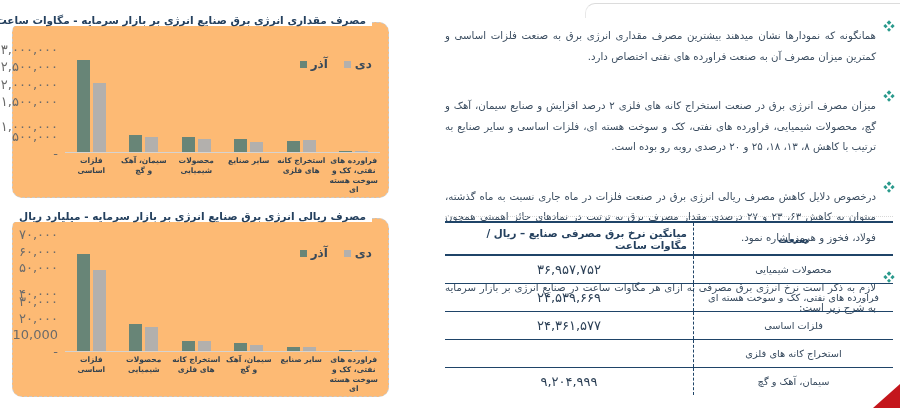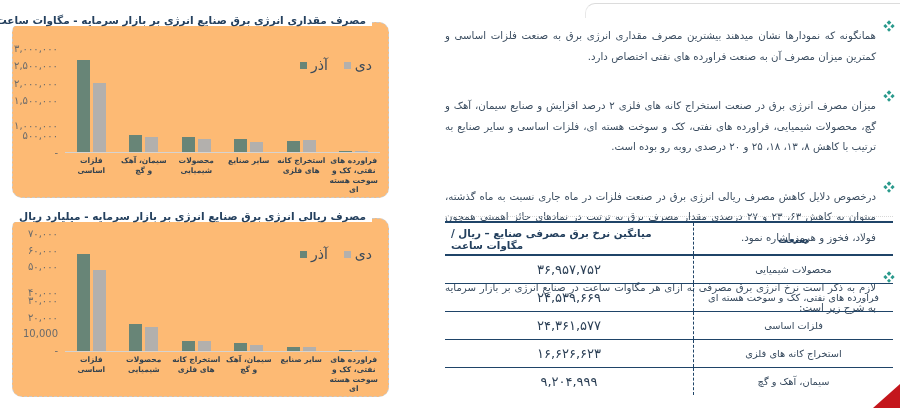--- a/index.html
+++ b/index.html
@@ -11,36 +11,36 @@
   #panel-0{left:12px;top:22px;width:375px;height:174px;}
   #panel-1{left:12px;top:218px;width:375px;height:177px;}
   .panel-title{position:absolute;top:-9px;right:16px;background:#fff;padding:0 6px;
        font-size:10.5px;font-weight:bold;color:#24405e;white-space:nowrap;direction:rtl;}
   .chart{position:absolute;left:6px;right:8px;bottom:2px;display:flex;}
   #panel-0 .chart{top:26px;}
   #panel-1 .chart{top:15px;}
 
   .yaxis{width:46px;position:relative;flex:none;}
   .ytick{position:absolute;right:7px;transform:translateY(-50%);direction:ltr;
-       font-size:10px;color:#6b6b6b;white-space:nowrap;line-height:1;}
+       font-size:13px;color:#6b6b6b;white-space:nowrap;line-height:1;}
 
   .plotwrap{flex:1;display:flex;flex-direction:column;}
   .bars-row{display:flex;align-items:flex-end;border-bottom:1px solid #d6d3d0;position:relative;}
   .cat{flex:1;display:flex;justify-content:center;align-items:flex-end;gap:3px;height:100%;}
   .bar{width:13px;flex:none;}
   .labels-row{display:flex;direction:rtl;}
   .labels-row{direction:ltr;}
   .catlabel{flex:1;text-align:center;font-size:7.5px;font-weight:bold;color:#33424f;
        padding:3px 1px 0;line-height:1.3;direction:rtl;}
 
   .legend{position:absolute;top:8px;right:8px;display:flex;gap:16px;align-items:center;}
   #panel-1 .legend{top:12px;}
   .legend-item{display:flex;align-items:center;gap:4px;direction:ltr;}
   .legend-swatch{width:7px;height:7px;flex:none;}
-  .legend-label{font-size:14px;font-weight:normal;color:#3a4a5a;direction:rtl;}
+  .legend-label{font-size:12px;font-weight:bold;color:#3a4a5a;direction:rtl;}
 
   
   .right-col{position:absolute;left:445px;top:16px;width:448px;direction:rtl;}
   .bullet{display:flex;margin-bottom:9px;}
   .diamond-icon{position:relative;width:8px;height:8px;background:#2a9a8c;
        transform:rotate(45deg);flex:none;margin-top:6px;margin-left:9px;}
   .diamond-icon::before{content:"";position:absolute;left:50%;top:-1px;bottom:-1px;width:1.6px;
        background:#fff;transform:translateX(-50%);}
   .diamond-icon::after{content:"";position:absolute;top:50%;left:-1px;right:-1px;height:1.6px;
        background:#fff;transform:translateY(-50%);}
@@ -48,21 +48,21 @@
 
   
   .top-curve{position:absolute;top:3px;left:585px;width:315px;height:14px;
        border-top:1px solid #dcdcdc;border-left:1px solid #e8e8e8;border-top-left-radius:10px;}
   .dotted-rule{position:absolute;top:216px;left:445px;width:448px;border-top:1px dotted #d8d8d8;}
 
   
   .rate-table{position:absolute;left:445px;top:221px;width:448px;direction:rtl;}
   .thead,.tr{display:grid;grid-template-columns:200px 1fr;align-items:center;}
   .thead{border-top:2.5px solid #1f4468;border-bottom:2px solid #1f4468;min-height:31px;}
-  .th{text-align:left;font-size:10.3px;font-weight:bold;color:#24405e;padding:2px 6px;}
+  .th{text-align:right;font-size:10.3px;font-weight:bold;color:#24405e;padding:2px 6px;}
   .tr{border-bottom:1.5px solid #1f4468;min-height:27px;}
   .tr:last-child{border-bottom:none;}
   .td{text-align:center;padding:3px 6px;}
   .industry-cell{font-size:9.8px;color:#35485c;border-left:1.5px dashed #1f4468;
        align-self:stretch;display:flex;align-items:center;justify-content:center;line-height:1.4;}
   .th.industry-col{border-left:1.5px dashed #1f4468;align-self:stretch;
        display:flex;align-items:center;justify-content:center;}
   .rate-cell{font-size:13px;color:#2b3f55;direction:ltr;letter-spacing:.3px;}
 
   .corner-triangle{position:absolute;right:0;bottom:0;width:0;height:0;
@@ -230,21 +230,20 @@
       <div class="tr">
         <div class="td industry-cell">فراورده های نفتی، کک و سوخت هسته ای</div>
         <div class="td rate-cell">۲۴,۵۳۹,۶۶۹</div>
       </div>
       <div class="tr">
         <div class="td industry-cell">فلزات اساسی</div>
         <div class="td rate-cell">۲۴,۳۶۱,۵۷۷</div>
       </div>
       <div class="tr">
         <div class="td industry-cell">استخراج کانه های فلزی</div>
-        <div class="td rate-cell">۱۶,۶۲۶,۶۲۳</div>
       </div>
       <div class="tr">
         <div class="td industry-cell">سیمان، آهک و گچ</div>
         <div class="td rate-cell">۹,۲۰۴,۹۹۹</div>
       </div>
     </div>
 </div>
 
 <div class="corner-triangle"></div>
 

